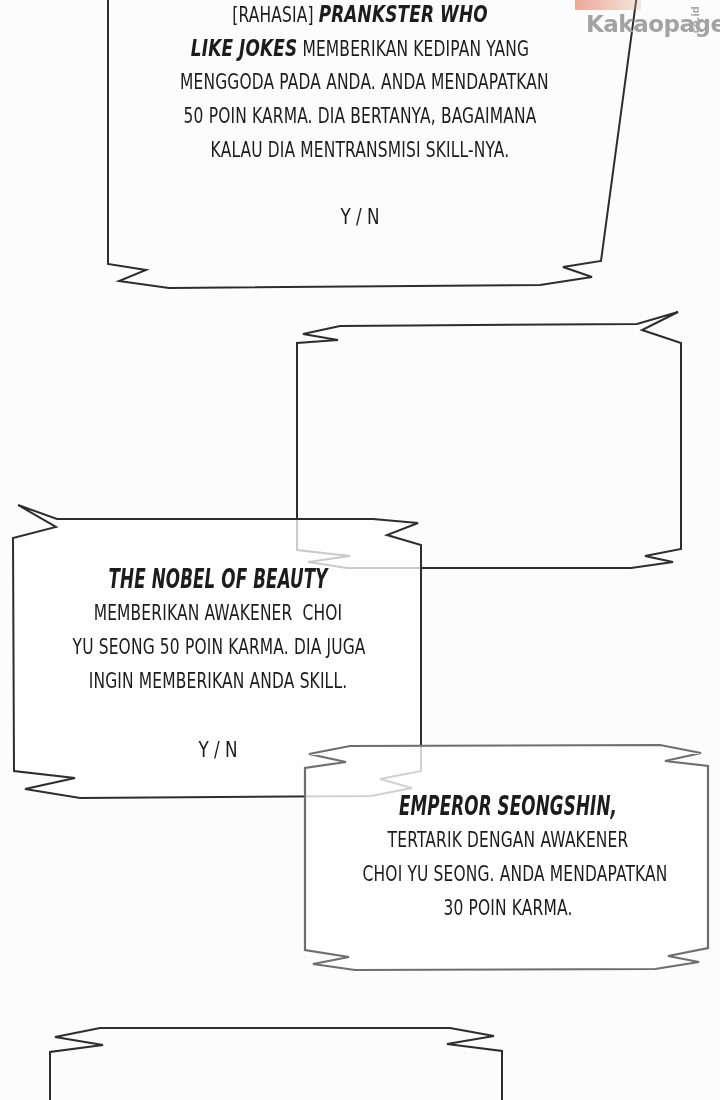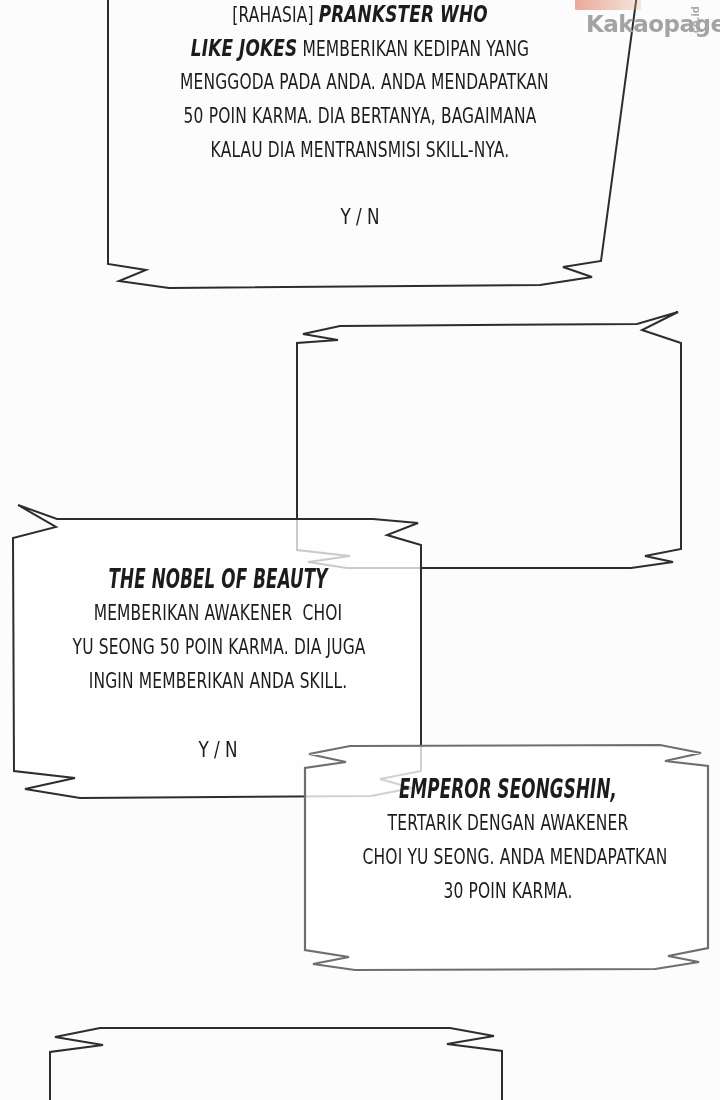--- a/index.html
+++ b/index.html
@@ -20,21 +20,21 @@
   .bseg{font-weight:bold;font-style:italic;font-size:23.5px;}
   .prompt{
     position:absolute;text-align:center;font-size:21px;color:#1c1c1c;
     transform:scaleX(0.8);white-space:pre;height:34px;line-height:34px;
   }
   #tb1{left:110px;top:-3px;width:500px;}
   #p1{left:110px;top:200px;width:500px;}
   #tb2{left:300px;top:379px;width:390px;}
   #tb3{left:16px;top:562px;width:404px;}
   #p3{left:16px;top:733px;width:404px;}
-  #tb4{left:306px;top:772px;width:404px;}
+  #tb4{left:306px;top:789px;width:404px;}
   #watermark{
     position:absolute;left:586px;top:11px;width:120px;height:26px;
     font-size:23px;font-weight:bold;color:#a3a3a3;letter-spacing:-0.5px;
     line-height:26px;text-align:left;
   }
   #watermark-suffix{
     position:absolute;left:699px;top:13px;width:14px;height:34px;
     font-size:10px;font-weight:bold;color:#ababab;
     transform:rotate(-90deg);transform-origin:50% 50%;
     text-align:center;line-height:14px;white-space:nowrap;

